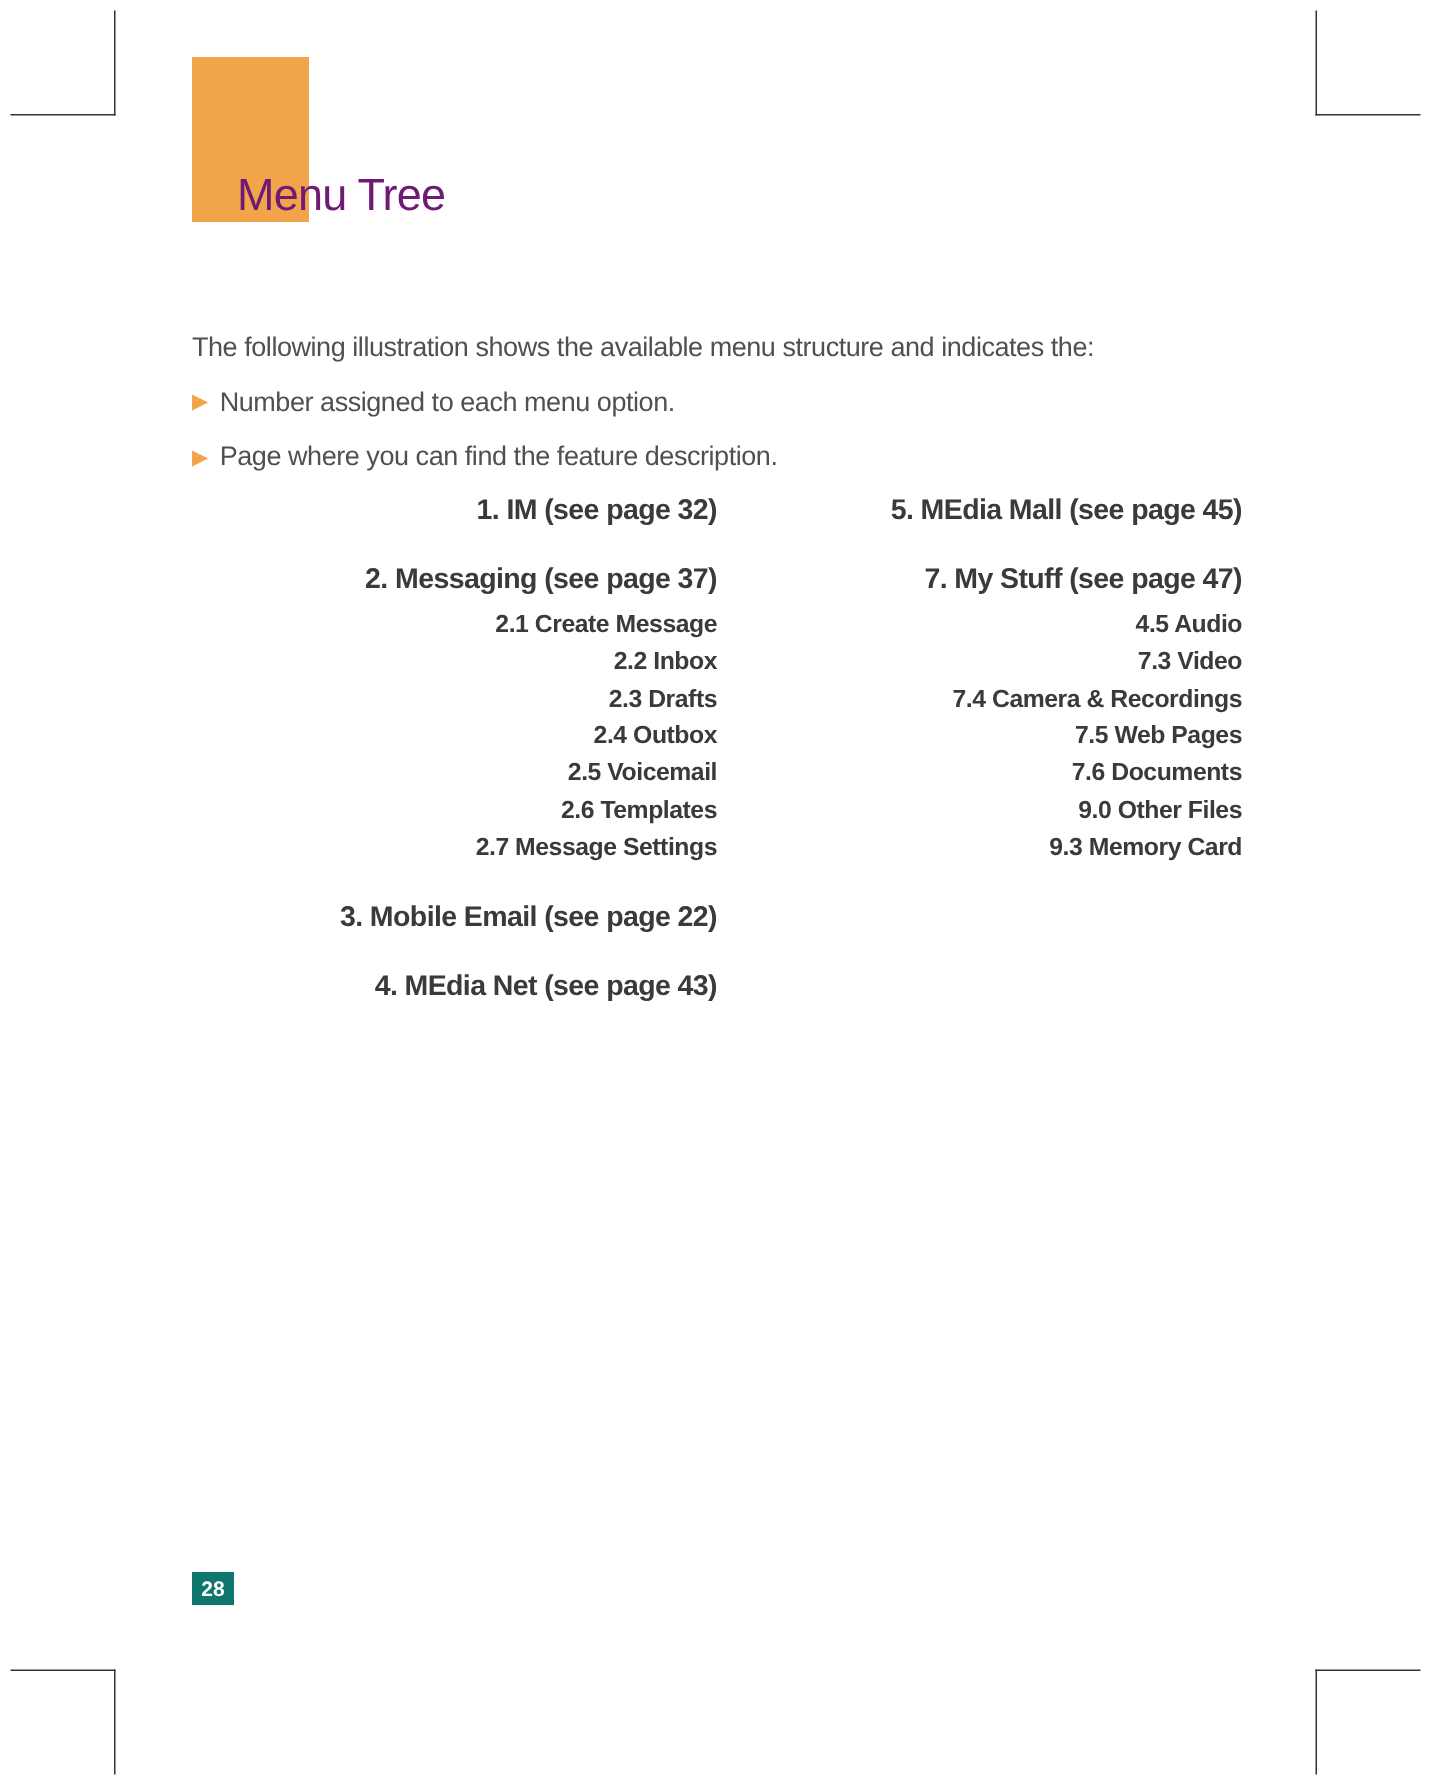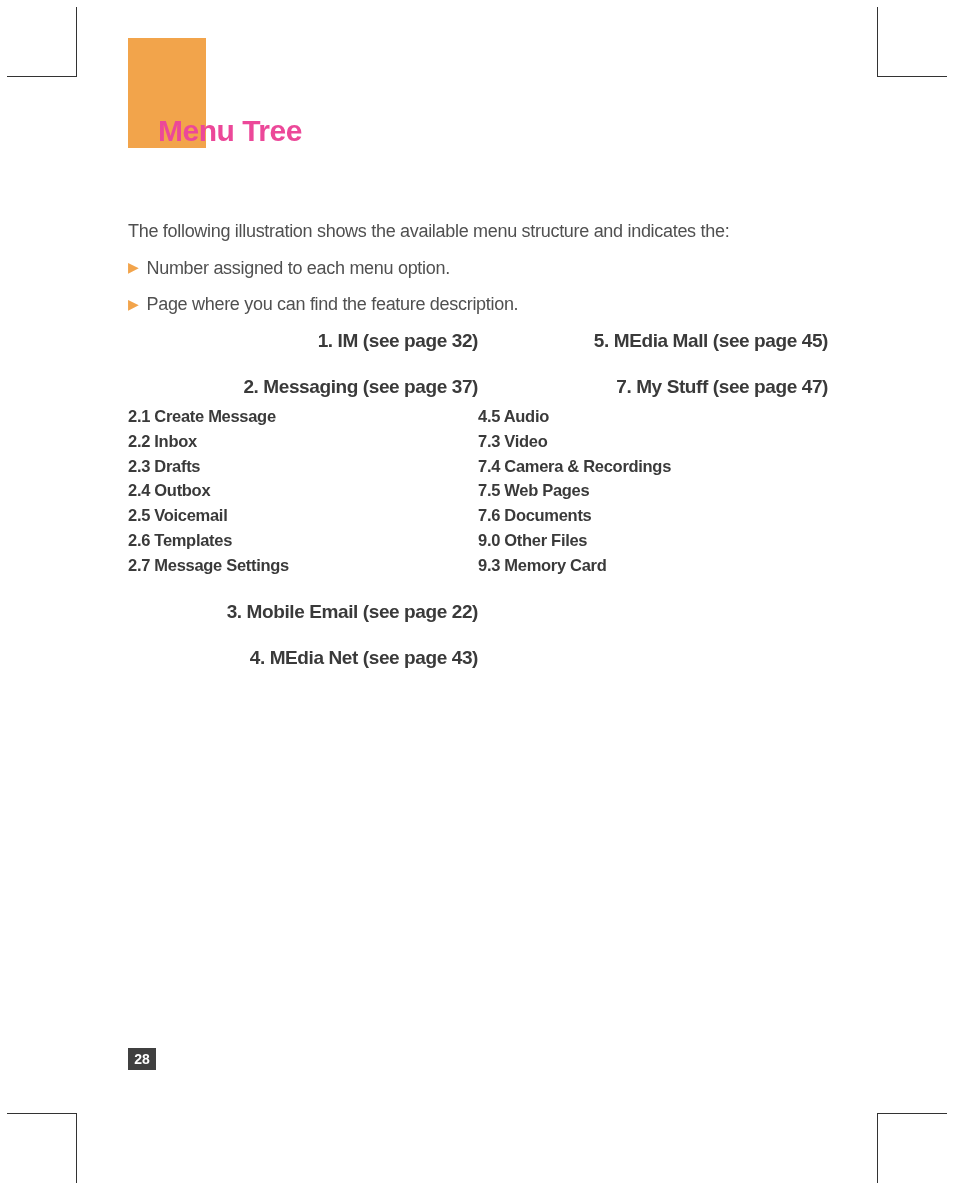--- a/index.html
+++ b/index.html
@@ -32,22 +32,22 @@
       left: 0;
       width: 78px;
       height: 110px;
       background: #f2a44b;
     }
     .title {
       position: absolute;
       top: 76px;
       left: 30px;
       font-size: 30px;
-      font-weight: bold;
-      color: #ec4899;
+      font-weight: normal;
+      color: #701a75;
       font-stretch: condensed;
       letter-spacing: -0.5px;
     }
     .intro {
       position: absolute;
       top: 178px;
       left: 0;
       width: 720px;
       font-size: 18px;
       color: #505050;
@@ -88,36 +88,37 @@
       font-stretch: condensed;
       letter-spacing: -0.4px;
       text-align: right;
     }
     .section-title.gap {
       margin-top: 24px;
     }
     .subitems {
       margin-top: 2px;
       margin-bottom: 6px;
+      text-align: right;
     }
     .subitem {
       font-size: 16.5px;
       font-weight: bold;
       color: #3a3a3a;
       line-height: 1.5;
       font-stretch: condensed;
       letter-spacing: -0.3px;
     }
     .page-num-box {
       position: absolute;
       top: 1010px;
       left: 0;
       width: 28px;
       height: 22px;
-      background: #404040;
+      background: #0f766e;
       color: #fff;
       font-size: 14px;
       font-weight: bold;
       display: flex;
       align-items: center;
       justify-content: center;
     }
   </style>
 </head>
 <body>

